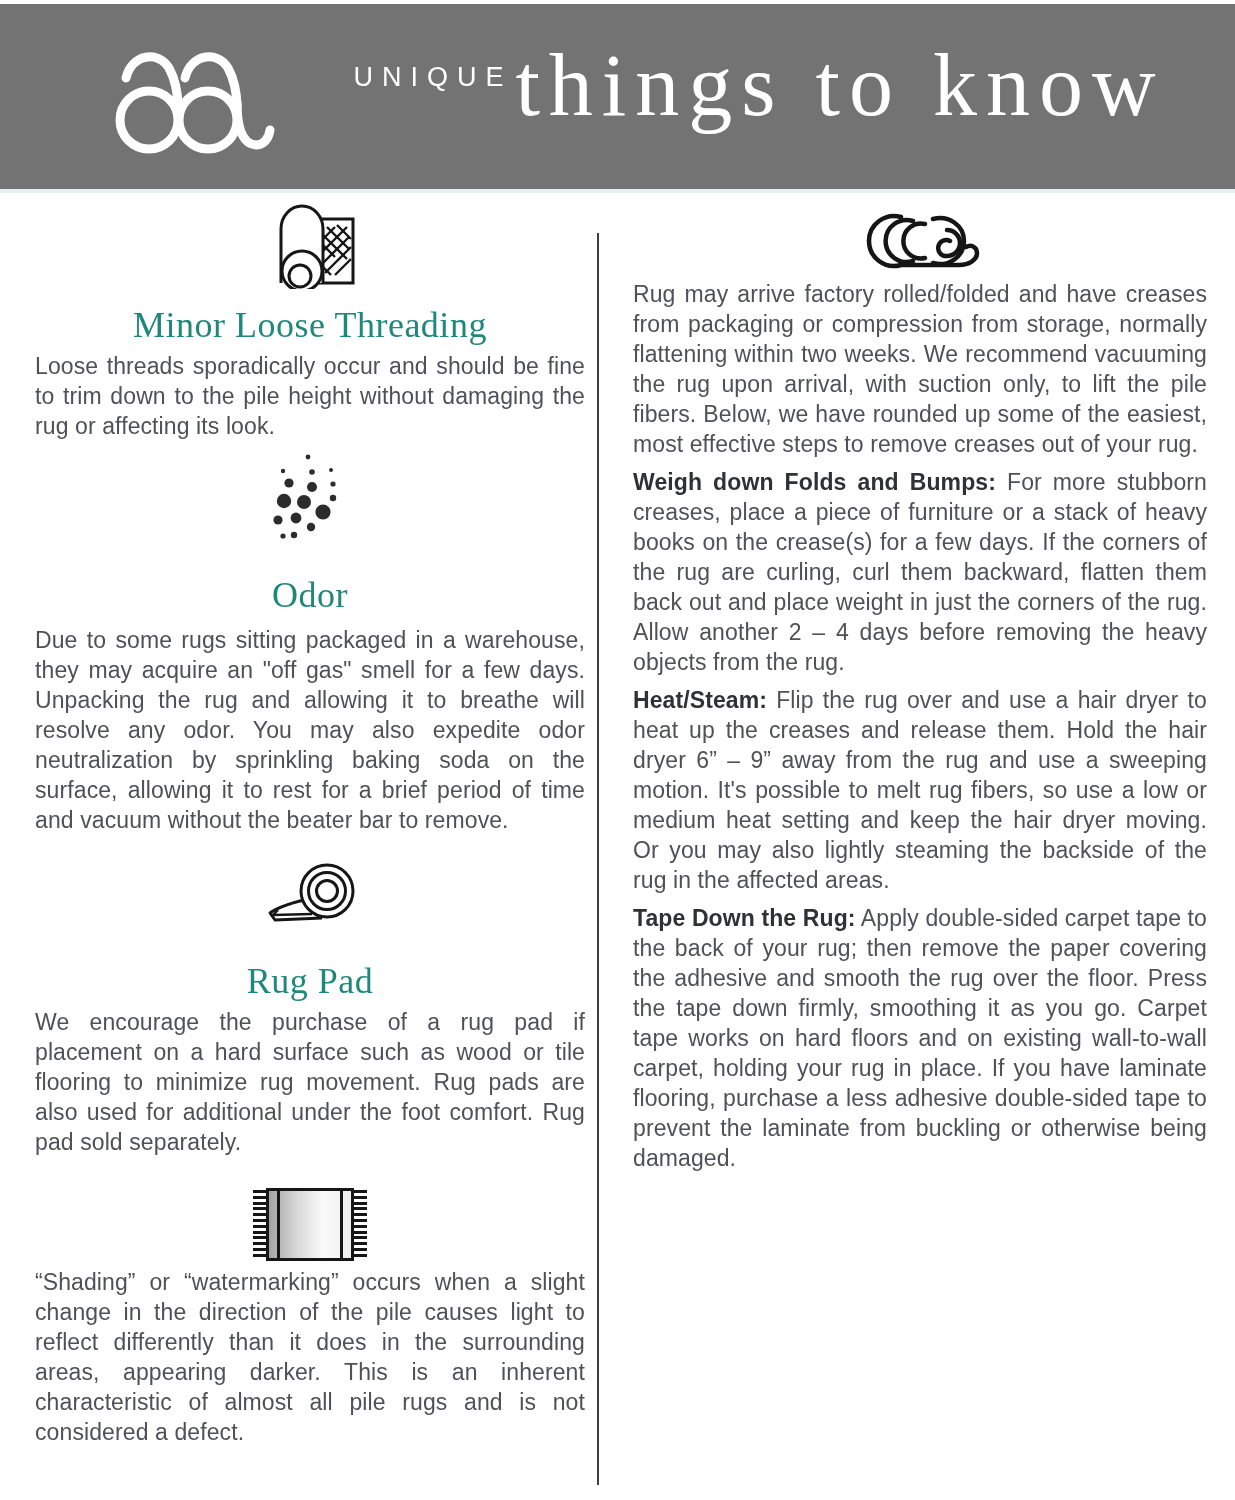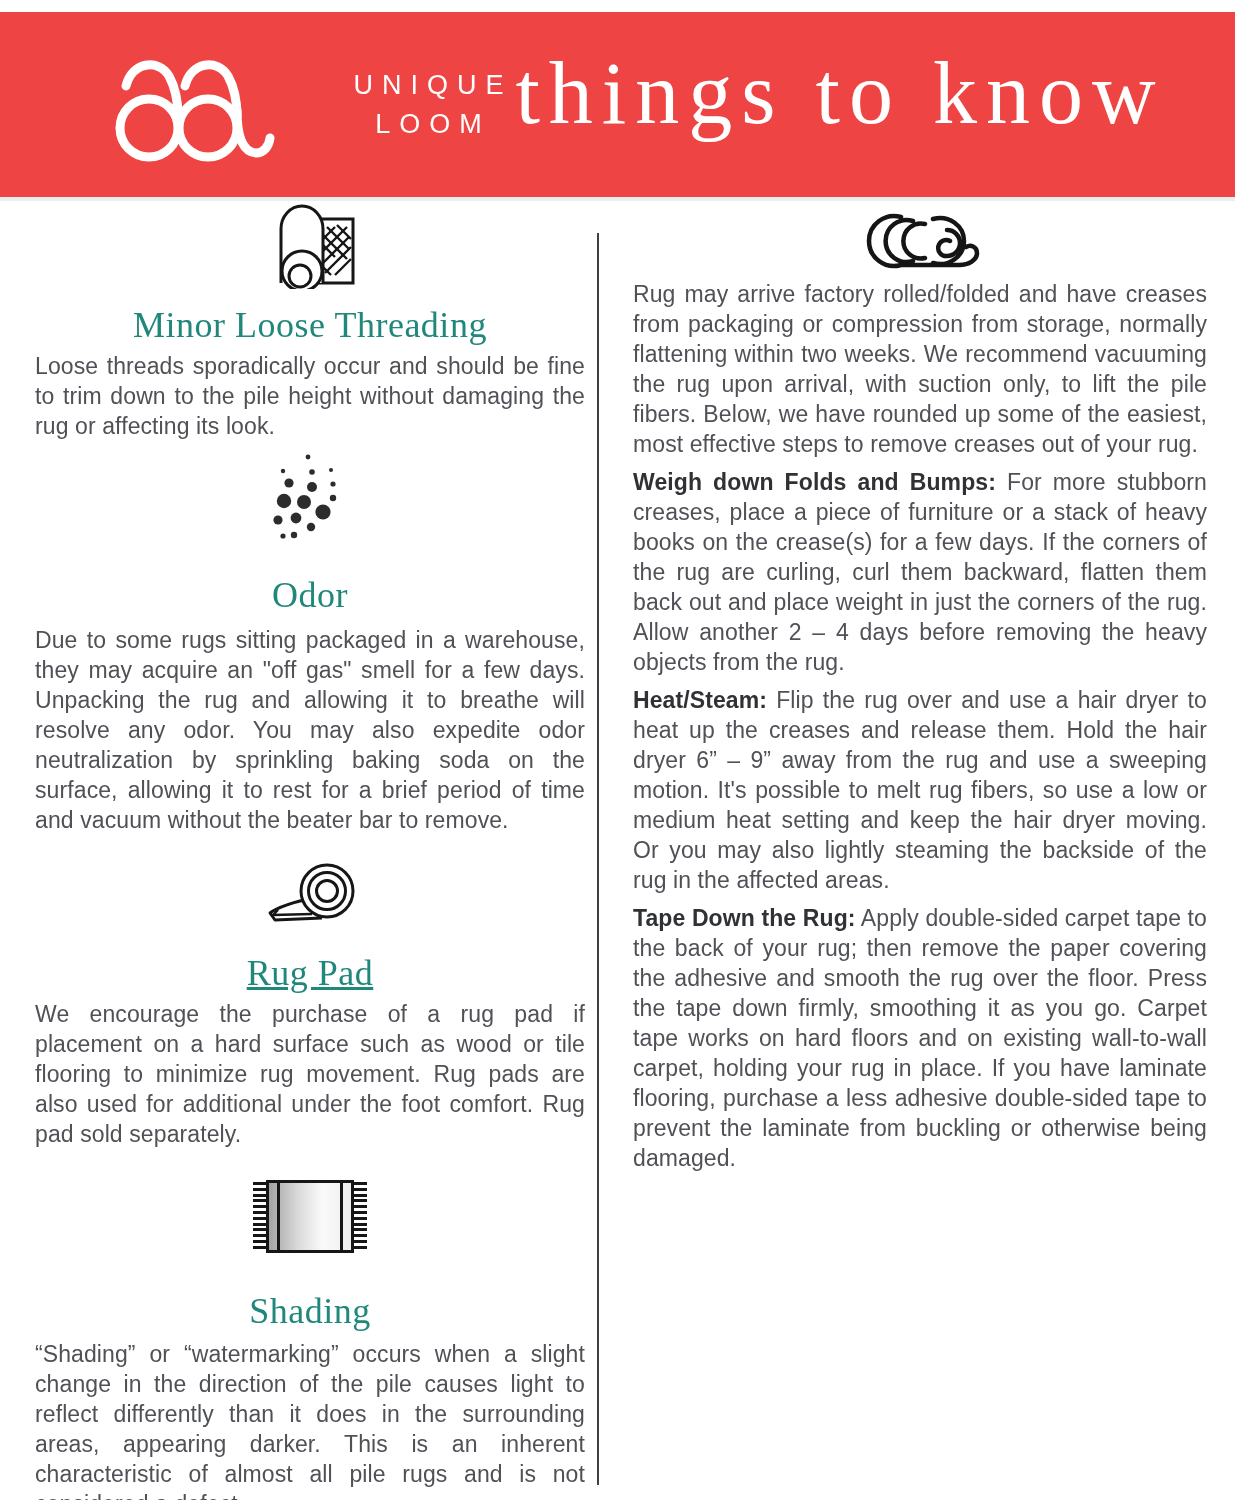--- a/index.html
+++ b/index.html
@@ -5,22 +5,22 @@
   html,body{margin:0;padding:0;background:#ffffff;}
   .page{
     position:relative;
     width:1235px;height:1500px;
     background:#ffffff;
     overflow:hidden;
     font-family:"Liberation Sans", sans-serif;
   }
   
   .banner{
-    position:absolute;left:0;top:12px;width:1235px;height:185px;
-    background:#ef4444;
+    position:absolute;left:0;top:4px;width:1235px;height:185px;
+    background:#737373;
     border-bottom:4px solid #e7f0ee;
   }
   .logo-svg{position:absolute;left:102px;top:36px;}
   .brand{
     position:absolute;left:318px;top:54px;width:230px;
     color:#ffffff;text-align:center;
     font-size:27px;line-height:39px;letter-spacing:9px;font-weight:400;
   }
   .banner-title{
     position:absolute;left:500px;top:22px;width:680px;
@@ -56,21 +56,21 @@
   
   .s-odor .icon-row{height:112px;margin-top:6px;}
   .s-odor h2{margin-top:14px;}
   .s-odor p{margin-top:8px;}
   .s-thread{margin-top:12px;}
   .s-thread .icon-row{height:88px;}
   .s-thread h2{margin-top:14px;}
   .s-thread p{margin-top:4px;}
   .s-pad{margin-top:26px;}
   .s-pad .icon-row{height:62px;}
-  .s-pad h2{margin-top:28px;text-decoration:underline;}
+  .s-pad h2{margin-top:36px;}
   .s-pad p{margin-top:4px;}
   .s-shade{margin-top:30px;}
   .s-shade .icon-row{height:74px;}
   .s-shade h2{margin-top:36px;}
   .s-shade p{margin-top:6px;}
   
   .s-crease .icon-row{height:60px;margin-top:22px;}
   .s-crease h2{margin-top:30px;}
   .s-crease p{margin-top:8px;}
   .tip{margin-top:31px;}
@@ -101,21 +101,20 @@
   <div class="banner">
     <svg class="logo-svg" width="190" height="122" viewBox="0 0 190 122" fill="none" stroke="#ffffff" stroke-width="9" stroke-linecap="round">
       <circle cx="47" cy="80" r="29"></circle>
       <circle cx="106" cy="80" r="29"></circle>
       <path d="M 24,38 C 30,14 56,10 67,28 C 73,39 76,54 76,68"></path>
       <path d="M 83,38 C 89,14 115,10 126,28 C 132,39 135,54 135,68"></path>
       <path d="M 135,62 C 135,86 140,104 154,105 C 162,105 167,98 168,90"></path>
     </svg>
     <div class="brand">
       <div>UNIQUE</div>
-      <div>LOOM</div>
     </div>
     <div class="banner-title">things to know</div>
   </div>
 
   <div class="divider"></div>
 
   <div class="col col-left">
 
     <div class="section s-thread">
       <div class="icon-row">
@@ -174,21 +173,20 @@
     </div>
 
     <div class="section s-shade">
       <div class="icon-row">
         <div class="rug-icon">
           <div class="rug-fringe left"></div>
           <div class="rug-body"></div>
           <div class="rug-fringe right"></div>
         </div>
       </div>
-      <h2>Shading</h2>
       <p class="body">“Shading” or “watermarking” occurs when a slight change in the direction of the pile causes light to reflect differently than it does in the surrounding areas, appearing darker. This is an inherent characteristic of almost all pile rugs and is not considered a defect.</p>
     </div>
 
   </div>
 
   <div class="col col-right">
 
     <div class="section s-crease">
       <div class="icon-row">
         <svg width="130" height="60" viewBox="0 0 130 60" fill="none" stroke="#151515" stroke-width="4.5" stroke-linecap="round">

